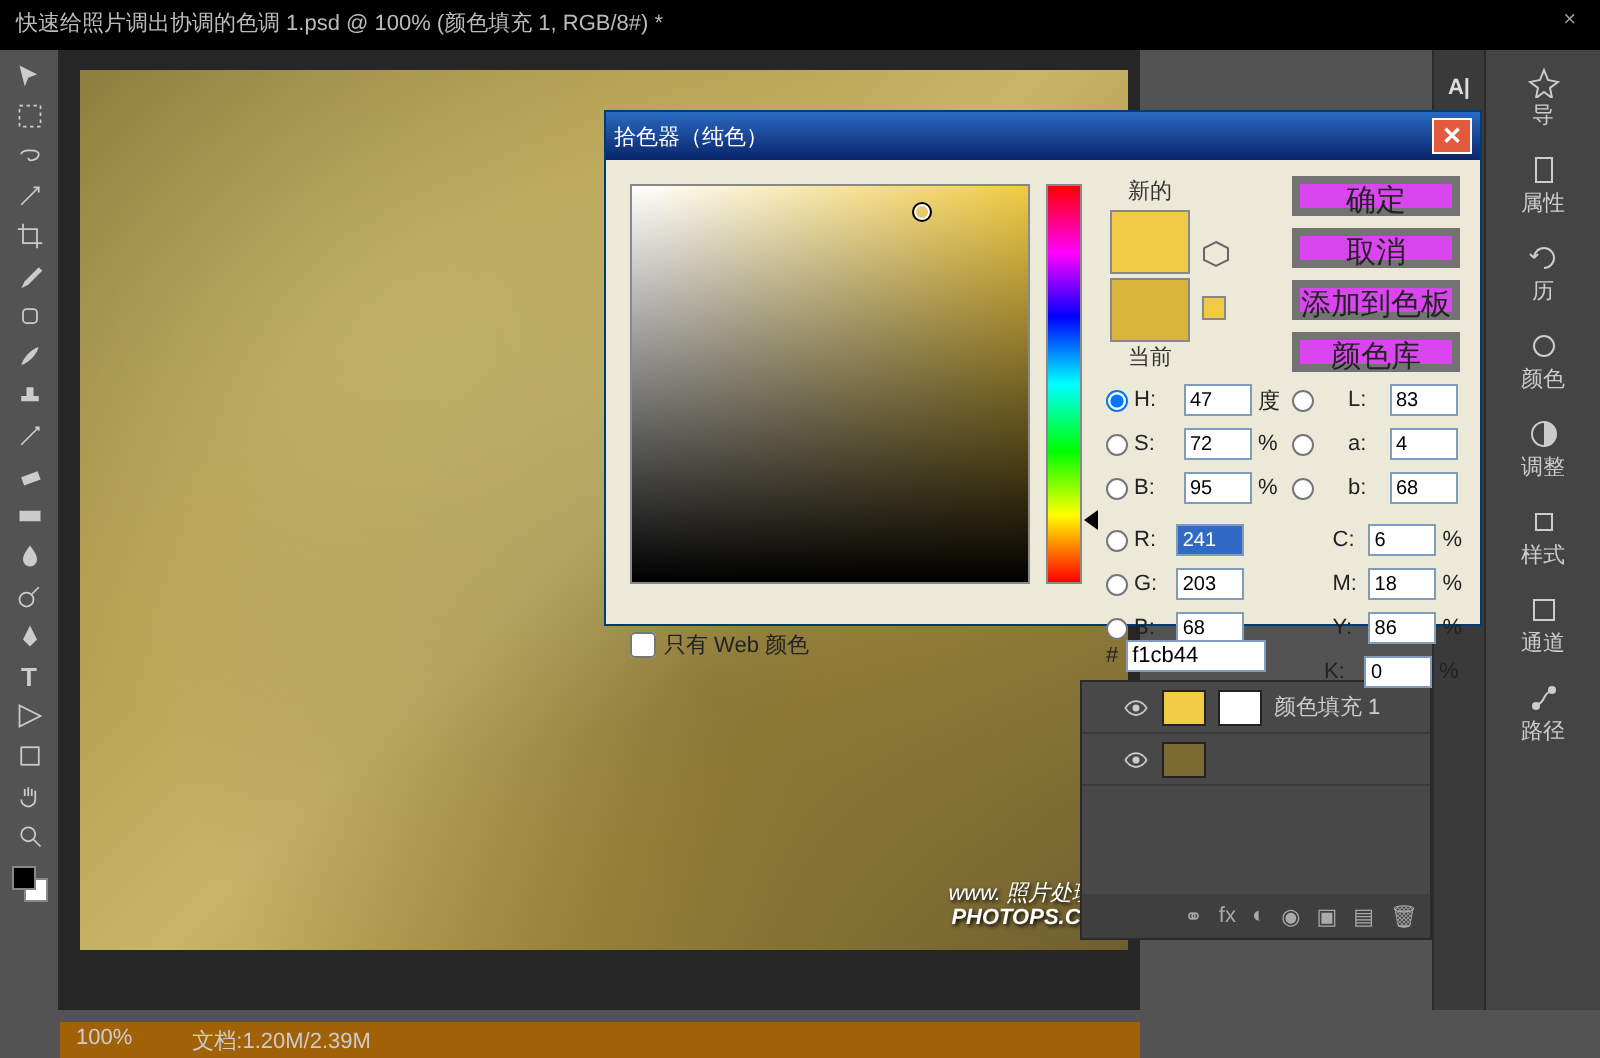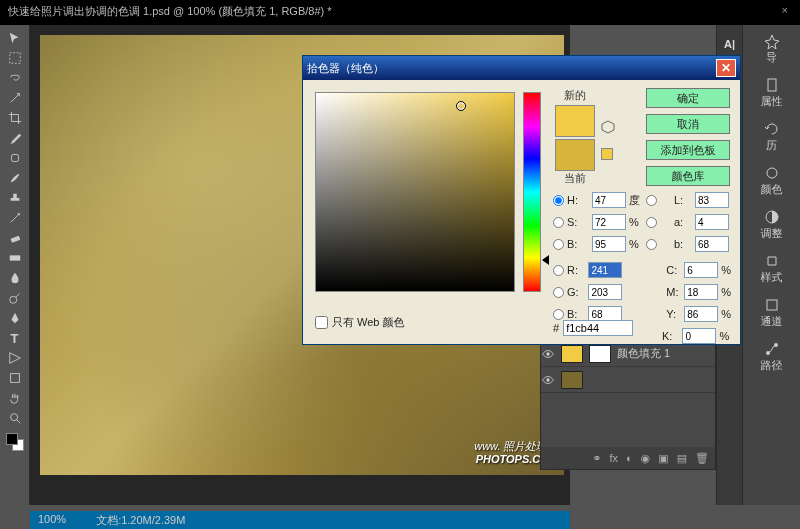--- a/index.html
+++ b/index.html
@@ -10,48 +10,48 @@
 .tool{width:20px;height:18px;display:flex;align-items:center;justify-content:center;color:#ccc;font-size:13px;cursor:pointer}
 .tool svg{width:14px;height:14px;fill:#ccc}
 .swatch{width:18px;height:18px;margin-top:4px;position:relative}
 .swatch .fg{width:12px;height:12px;background:#000;border:1px solid #888;position:absolute;top:0;left:0}
 .swatch .bg{width:12px;height:12px;background:#fff;border:1px solid #888;position:absolute;bottom:0;right:0}
 .canvas-area{position:absolute;left:30px;top:25px;width:540px;height:480px;background:#262626}
 .photo{position:absolute;left:10px;top:10px;width:524px;height:440px;background:linear-gradient(135deg,#8a7a3a 0%,#b5a050 30%,#c9b568 50%,#a89040 70%,#706030 100%);overflow:hidden}
 .photo::before{content:"";position:absolute;inset:0;background:radial-gradient(ellipse at 30% 30%,rgba(255,255,200,.2),transparent 50%),radial-gradient(ellipse at 60% 70%,rgba(60,50,20,.3),transparent 60%)}
 .watermark{position:absolute;right:6px;bottom:10px;color:#fff;font-size:15px;font-weight:bold;font-style:italic;text-shadow:1px 1px 2px #000;text-align:right;line-height:1.1}
 .watermark .sm{font-size:9px;font-weight:normal}
-.statusbar{position:absolute;left:30px;bottom:0;height:18px;width:540px;background:#0369a1;color:#ccc;padding:2px 8px;font-size:10px;display:flex;gap:30px}
+.statusbar{position:absolute;left:30px;bottom:0;height:18px;width:540px;background:#a16207;color:#ccc;padding:2px 8px;font-size:10px;display:flex;gap:30px}
 .panel-right{position:absolute;right:0;top:25px;width:58px;height:480px;background:#444;border-left:1px solid #2a2a2a;display:flex;flex-direction:column;align-items:center;padding-top:6px;gap:8px}
 .panel-item{display:flex;flex-direction:column;align-items:center;gap:1px;color:#ccc;font-size:9px;cursor:pointer;width:100%;padding:2px 0}
 .panel-item svg{width:16px;height:16px;fill:#ccc}
 .right-bar2{position:absolute;right:58px;top:25px;width:26px;height:480px;background:#3a3a3a;border-left:1px solid #2a2a2a;display:flex;flex-direction:column;align-items:center;padding-top:10px;gap:14px}
 .right-bar2 div{width:18px;height:18px;color:#bbb;display:flex;align-items:center;justify-content:center}
 
 .layers{position:absolute;right:84px;top:340px;width:176px;height:130px;background:#484848;border:1px solid #2a2a2a;color:#ccc}
-.layer-row{display:flex;align-items:center;height:26px;border-bottom:1px solid #3a3a3a;padding:0 0;gap:6px}
+.layer-row{display:flex;align-items:center;height:26px;border-bottom:1px solid #3a3a3a;padding:0 20px;gap:6px}
 .eye{width:14px;height:14px}
 .thumb{width:22px;height:18px;border:1px solid #222}
 .layer-bottom{position:absolute;bottom:0;left:0;right:0;height:22px;background:#3f3f3f;display:flex;align-items:center;justify-content:flex-end;gap:8px;padding:0 6px;color:#aaa}
 
-.dialog{position:absolute;left:302px;top:55px;width:439px;height:290px;background:#ece9d8;border:1px solid #003c74}
+.dialog{position:absolute;left:302px;top:55px;width:439px;height:258px;background:#ece9d8;border:1px solid #003c74}
 .dlg-title{height:24px;background:linear-gradient(#2a6ac1,#0a246a);color:#fff;display:flex;align-items:center;padding:0 4px;font-size:12px}
 .dlg-close{margin-left:auto;width:20px;height:18px;background:#e35a3f;border:1px solid #fff;display:flex;align-items:center;justify-content:center;color:#fff;font-weight:bold;font-size:12px}
 .dlg-body{position:relative;height:266px}
 .color-field{position:absolute;left:12px;top:12px;width:200px;height:200px;background:linear-gradient(to top,#000,transparent),linear-gradient(to right,#fff,#f1cb44);border:1px solid #888}
 .color-field .cursor{position:absolute;width:10px;height:10px;border:1px solid #000;border-radius:50%;left:140px;top:8px;box-shadow:0 0 0 1px #fff inset}
 .hue-strip{position:absolute;left:220px;top:12px;width:18px;height:200px;background:linear-gradient(to bottom,#f00 0%,#f0f 17%,#00f 33%,#0ff 50%,#0f0 67%,#ff0 83%,#f00 100%);border:1px solid #888}
 .hue-arrow{position:absolute;left:239px;top:175px;width:0;height:0;border-top:5px solid transparent;border-bottom:5px solid transparent;border-right:7px solid #000}
 .new-cur{position:absolute;left:250px;top:8px;width:44px;text-align:center;color:#333}
 .new-cur .box{width:40px;height:32px;background:#f1cb44;border:1px solid #888;margin:2px auto}
 .new-cur .box2{width:40px;height:32px;background:#d9b43a;border:1px solid #888;margin:0 auto}
 .tiny-sw{position:absolute;left:298px;top:68px;width:12px;height:12px;background:#f1cb44;border:1px solid #888}
 .cube-ic{position:absolute;left:298px;top:40px;width:14px;height:14px}
 .btns{position:absolute;right:10px;top:8px;width:84px;display:flex;flex-direction:column;gap:6px}
-.btn{height:20px;background:#86efac;border:1px solid #737373;text-align:center;line-height:18px;cursor:pointer;font-size:11px;color:#222}
+.btn{height:20px;background:#d946ef;border:4px solid #737373;text-align:center;line-height:18px;cursor:pointer;font-size:15px;color:#222}
 .inputs{position:absolute;left:250px;top:110px;width:180px;color:#222}
 .row{display:flex;align-items:center;height:20px;gap:3px;margin-bottom:2px}
 .row input[type=text]{width:34px;height:16px;border:1px solid #7f9db9;font-size:10px;padding:0 2px;text-align:left}
 .row input.sel{background:#316ac5;color:#fff}
 .row .lab{width:22px}
 .row .unit{width:14px}
 .row .lab2{width:18px;margin-left:14px}
 .hex-row{position:absolute;left:250px;bottom:10px;display:flex;align-items:center;gap:4px;color:#222}
 .hex-row input{width:70px;height:16px;border:1px solid #7f9db9;padding:0 2px;font-size:11px}
 .webonly{position:absolute;left:12px;bottom:16px;display:flex;gap:4px;color:#222}

